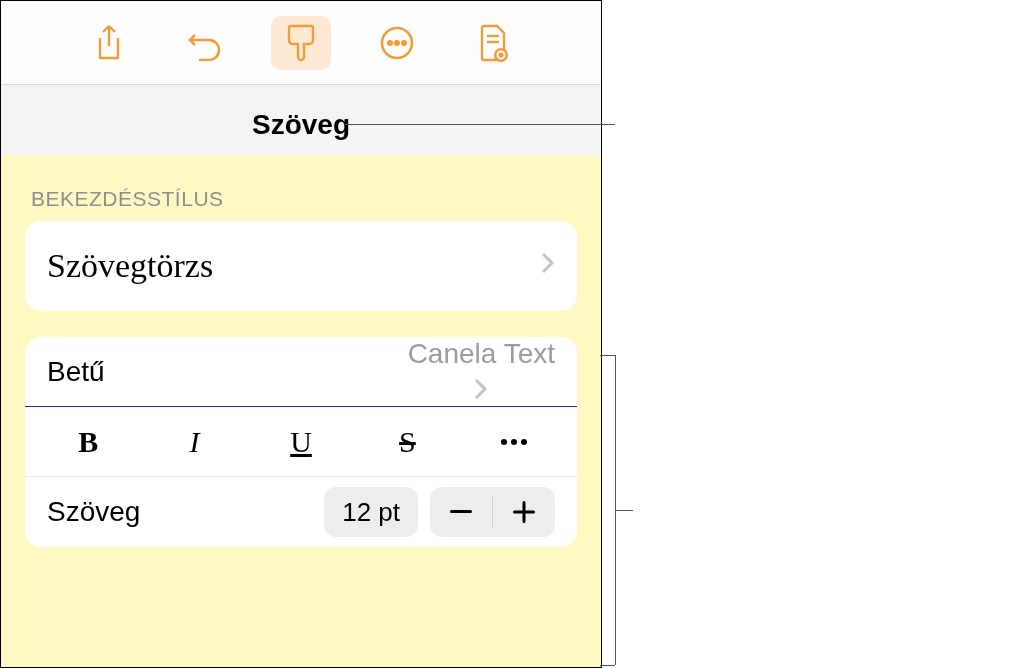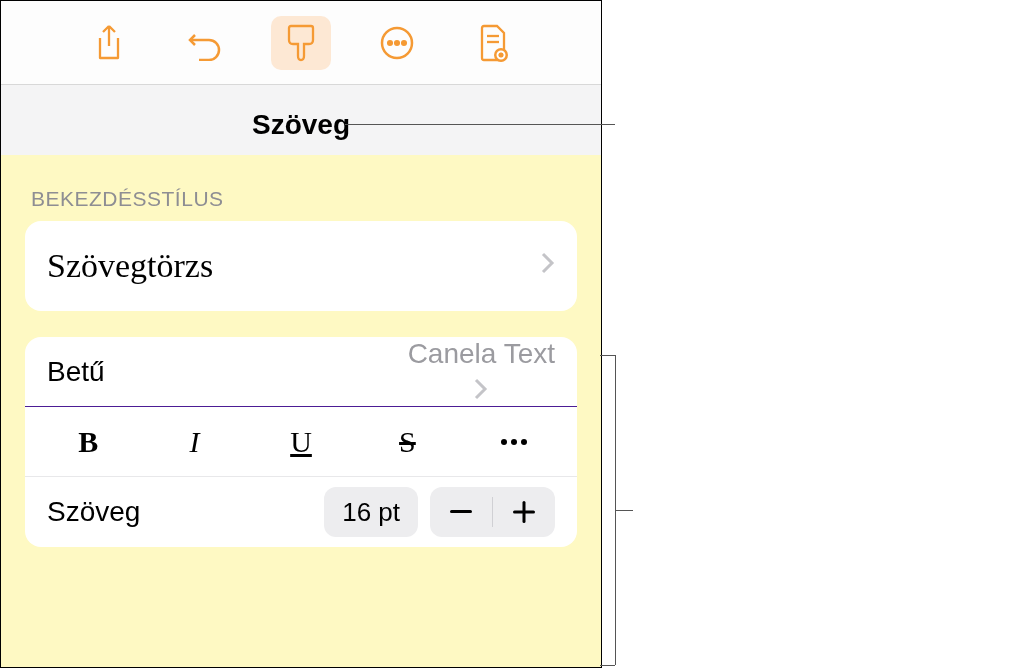--- a/index.html
+++ b/index.html
@@ -280,21 +280,21 @@
             <circle cx="5" cy="4" r="3"></circle>
             <circle cx="15" cy="4" r="3"></circle>
             <circle cx="25" cy="4" r="3"></circle>
           </svg>
       </div>
     </div>
 
     <div class="row">
       <span class="row-label">Szöveg</span>
       <div class="size-controls">
-        <div class="size-val">16 pt</div>
+        <div class="size-val">12 pt</div>
         <div class="stepper">
           <div class="stepper-btn">
             <svg width="22" height="4" viewBox="0 0 22 4">
                 <rect width="22" height="3" rx="1.5" fill="#000"></rect>
               </svg>
           </div>
           <div class="stepper-div"></div>
           <div class="stepper-btn">
             <svg width="22" height="22" viewBox="0 0 22 22">
                 <rect x="0" y="9.5" width="22" height="3" rx="1.5" fill="#000"></rect>

